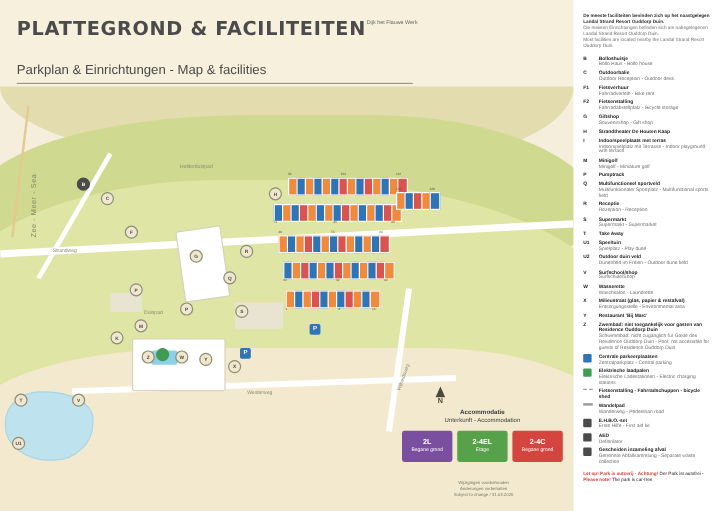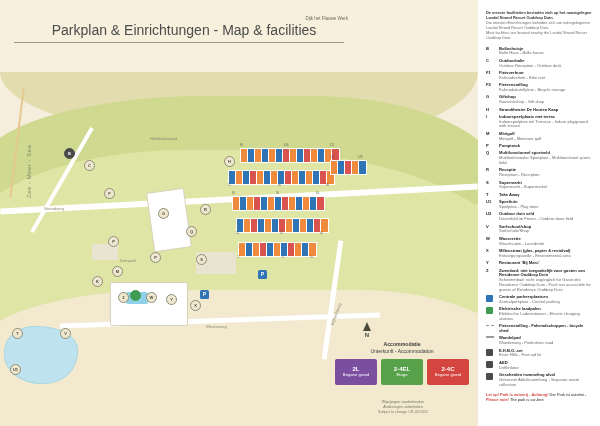--- a/index.html
+++ b/index.html
@@ -74,21 +74,21 @@
 
   
   .title-wrap{
     position:absolute;left:14px;top:14px;width:340px;
   }
   .title-main{
     font-size:16px;font-weight:bold;letter-spacing:.6px;color:#4b4b4b;
     font-family:"DejaVu Sans",sans-serif;
   }
   .title-sub{
-    font-size:14px;color:#4b4b4b;margin-top:8px;text-align:center;
+    font-size:11px;color:#4b4b4b;margin-top:20px;
   }
   .title-rule{
     width:330px;height:1px;background:#9a9a8a;margin-top:4px;
   }
   .corner-note{
     position:absolute;right:130px;top:16px;font-size:4.5px;color:#6a6a5a;
   }
 
   .sea-label{
     position:absolute;left:-16px;top:150px;width:90px;
@@ -207,20 +207,21 @@
     <div class="field-bottom"></div>
     <div class="water"></div>
 
     <div class="road road-main"></div>
     <div class="road road-diag"></div>
     <div class="road road-right"></div>
     <div class="road road-bottom"></div>
     <div class="beach-path"></div>
 
     <div class="title-wrap">
+      <div class="title-main">PLATTEGROND &amp; FACILITEITEN</div>
       <div class="title-sub">Parkplan &amp; Einrichtungen - Map &amp; facilities</div>
       <div class="title-rule"></div>
     </div>
     <div class="corner-note">Dijk het Flauwe Werk</div>
 
     <div class="sea-label">Zee - Meer - Sea</div>
 
     <div class="lbl lbl-road" style="left:150px;top:136px;">Helderduinpad</div>
     <div class="lbl lbl-road" style="left:324px;top:312px;transform:rotate(-70deg);">Vrijheidsweg</div>
     <div class="lbl lbl-road" style="left:206px;top:324px;">Westerweg</div>

